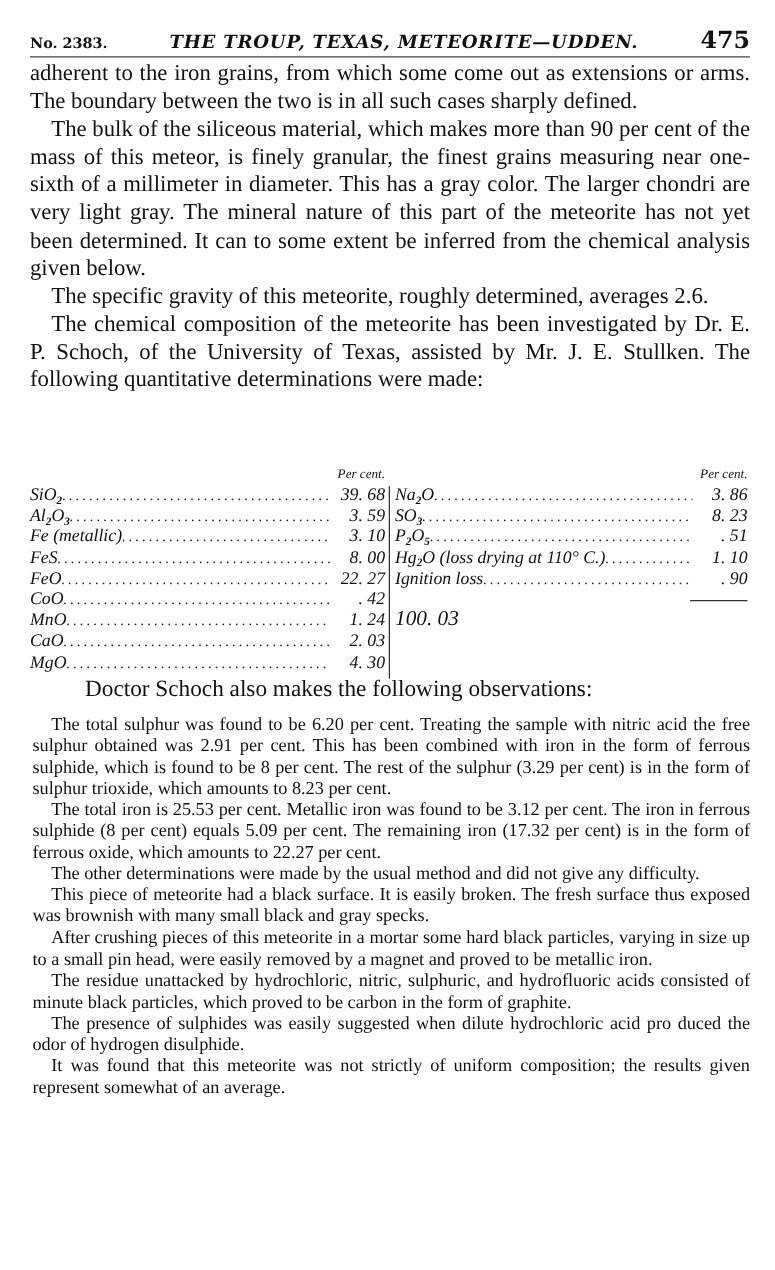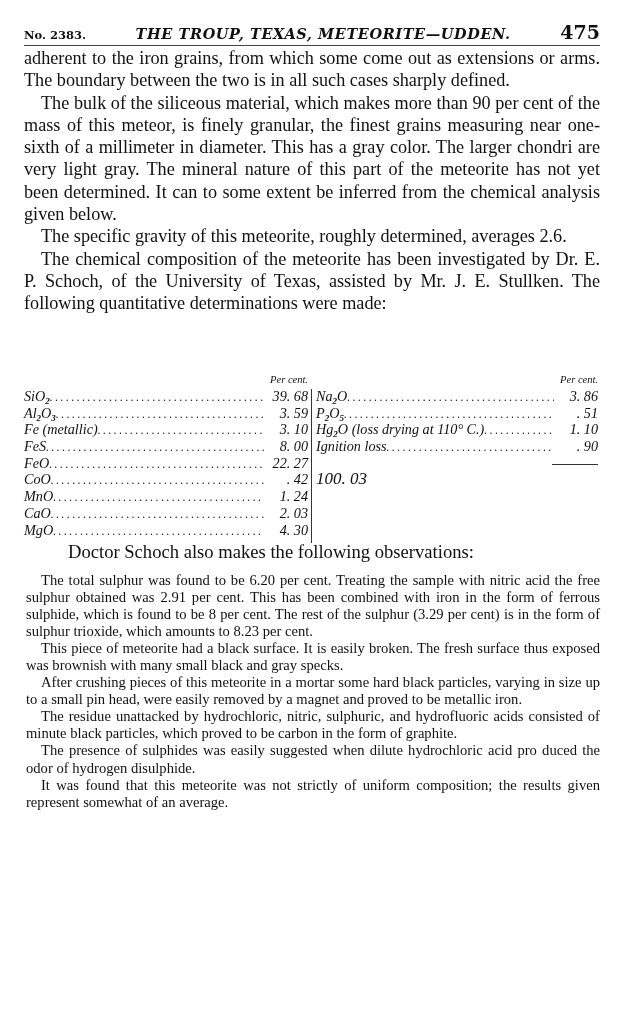--- a/index.html
+++ b/index.html
@@ -131,20 +131,25 @@
     <div class="divider"></div>
     <div class="col col-right">
       <div class="pc-head">Per cent.</div>
       <div id="right-rows">
           <div class="trow">
             <span class="lbl">Na<sub>2</sub>O</span>
             <span class="dots"></span>
             <span class="val">3. 86</span>
           </div>
           <div class="trow">
+            <span class="lbl">SO<sub>3</sub></span>
+            <span class="dots"></span>
+            <span class="val">8. 23</span>
+          </div>
+          <div class="trow">
             <span class="lbl">P<sub>2</sub>O<sub>5</sub></span>
             <span class="dots"></span>
             <span class="val">. 51</span>
           </div>
           <div class="trow">
             <span class="lbl">Hg<sub>2</sub>O (loss drying at 110° C.)</span>
             <span class="dots"></span>
             <span class="val">1. 10</span>
           </div>
           <div class="trow">
@@ -155,19 +160,21 @@
         </div>
       <div class="total-rule"></div>
       <div class="total">100. 03</div>
     </div>
   </div>
 
   <div class="obs-heading">Doctor Schoch also makes the following observations:</div>
 
   <div class="obs-text">
     <p>The total sulphur was found to be 6.20 per cent. Treating the sample with nitric acid the free sulphur obtained was 2.91 per cent. This has been combined with iron in the form of ferrous sulphide, which is found to be 8 per cent. The rest of the sulphur (3.29 per cent) is in the form of sulphur trioxide, which amounts to 8.23 per cent.</p>
+    <p>The total iron is 25.53 per cent. Metallic iron was found to be 3.12 per cent. The iron in ferrous sulphide (8 per cent) equals 5.09 per cent. The remaining iron (17.32 per cent) is in the form of ferrous oxide, which amounts to 22.27 per cent.</p>
+    <p>The other determinations were made by the usual method and did not give any difficulty.</p>
     <p>This piece of meteorite had a black surface. It is easily broken. The fresh surface thus exposed was brownish with many small black and gray specks.</p>
     <p>After crushing pieces of this meteorite in a mortar some hard black particles, varying in size up to a small pin head, were easily removed by a magnet and proved to be metallic iron.</p>
     <p>The residue unattacked by hydrochloric, nitric, sulphuric, and hydrofluoric acids consisted of minute black particles, which proved to be carbon in the form of graphite.</p>
     <p>The presence of sulphides was easily suggested when dilute hydrochloric acid pro duced the odor of hydrogen disulphide.</p>
     <p>It was found that this meteorite was not strictly of uniform composition; the results given represent somewhat of an average.</p>
   </div>
 </div>
 
 </body></html>

